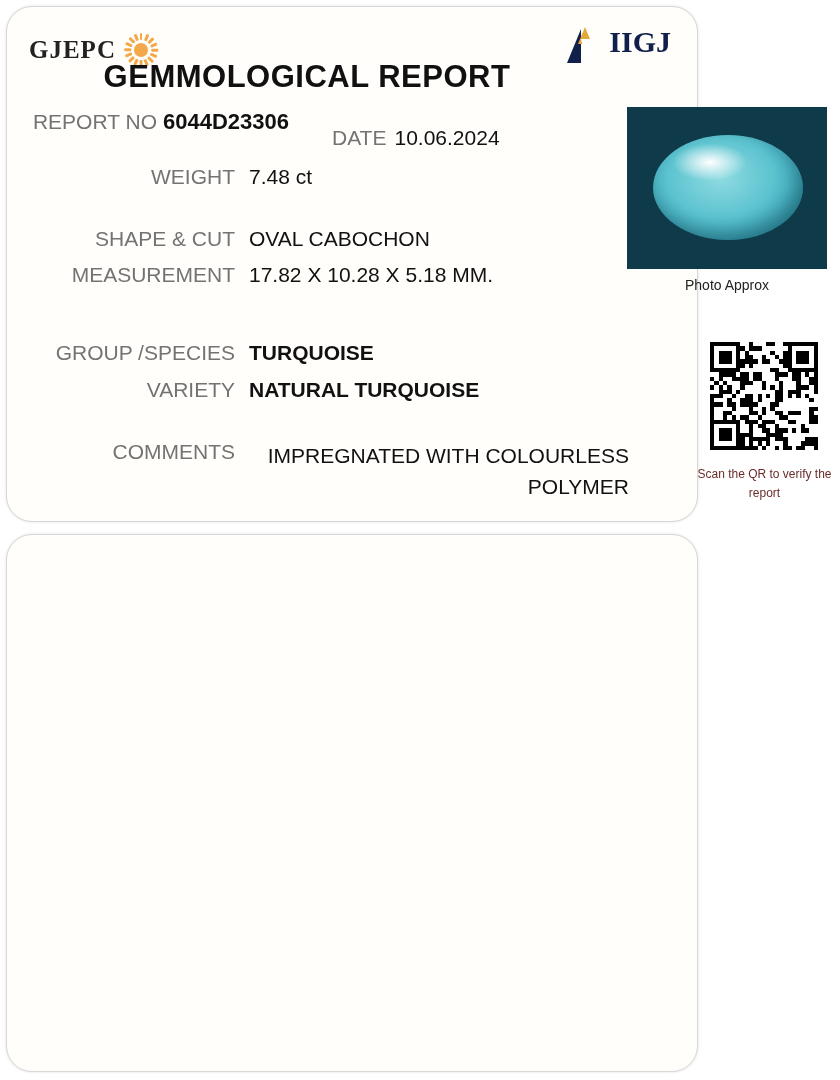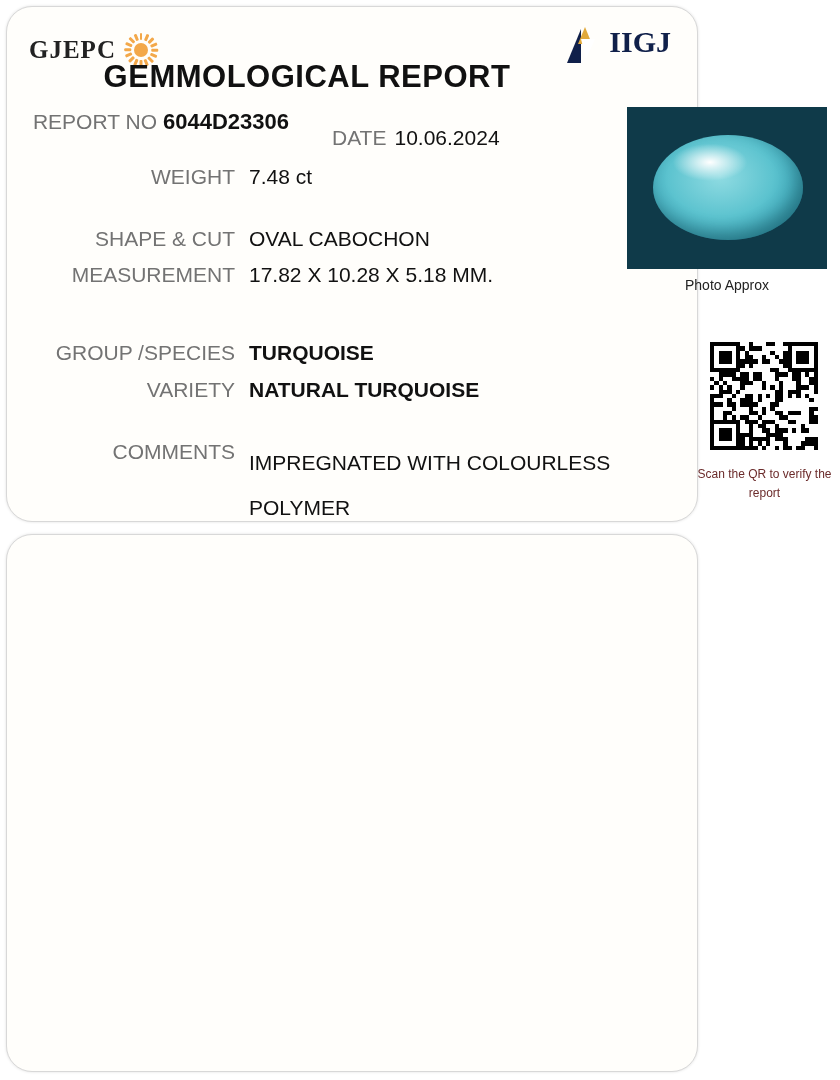--- a/index.html
+++ b/index.html
@@ -179,22 +179,23 @@
   #row-variety .lbl { width: 228px; }
   #row-variety .val { padding-left: 14px; font-weight: bold; }
 
   #row-comments { left: 0px; top: 433px; }
   #row-comments .lbl { width: 228px; }
   #comments-value {
     position: absolute;
     left: 242px;
     top: 433px;
     font-size: 21px;
-    line-height: 45px;
+    line-height: 31px;
     width: 380px;
+    text-align: right;
   }
 
   
   #gem-photo-box {
     position: absolute;
     left: 620px;
     top: 100px;
     width: 200px;
     height: 162px;
     background: #0f3a49;

